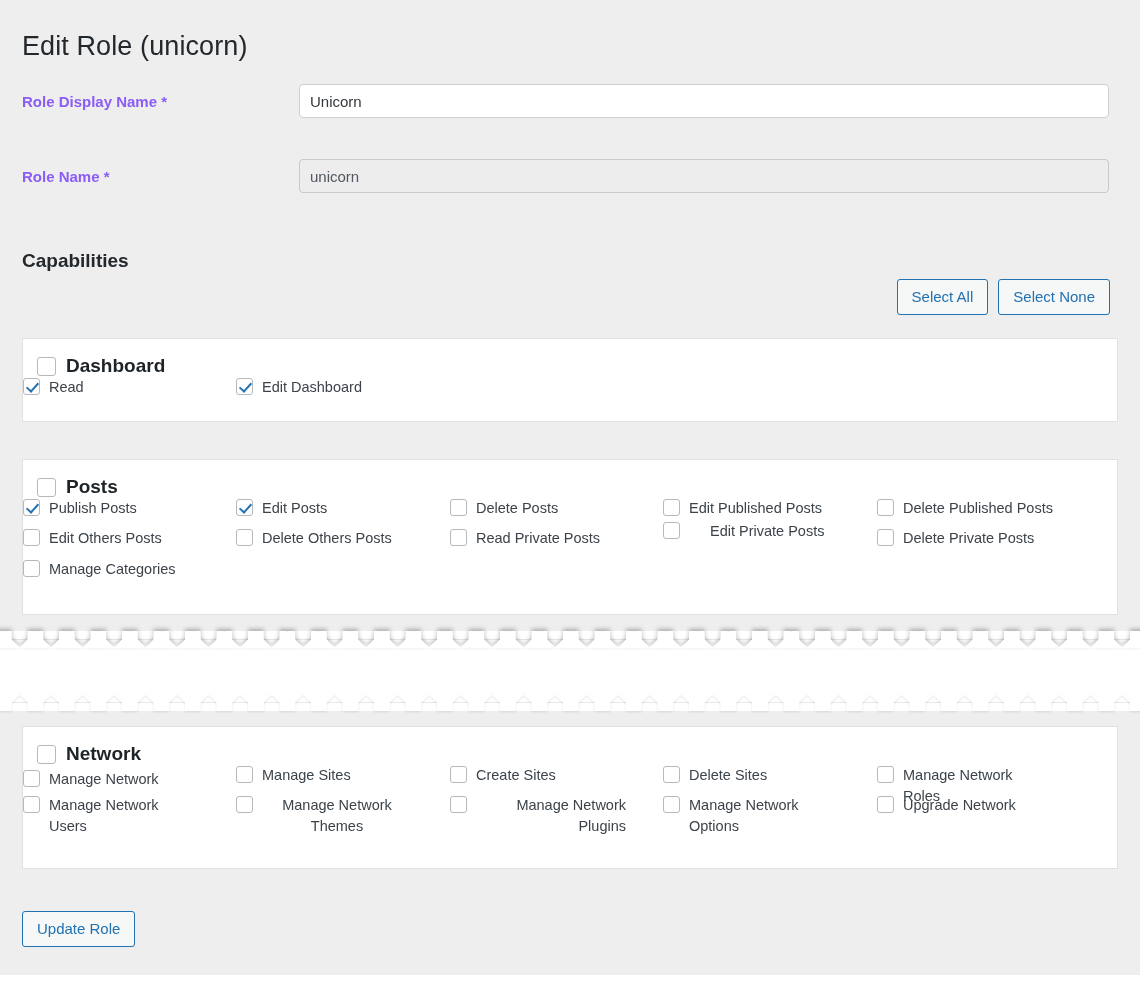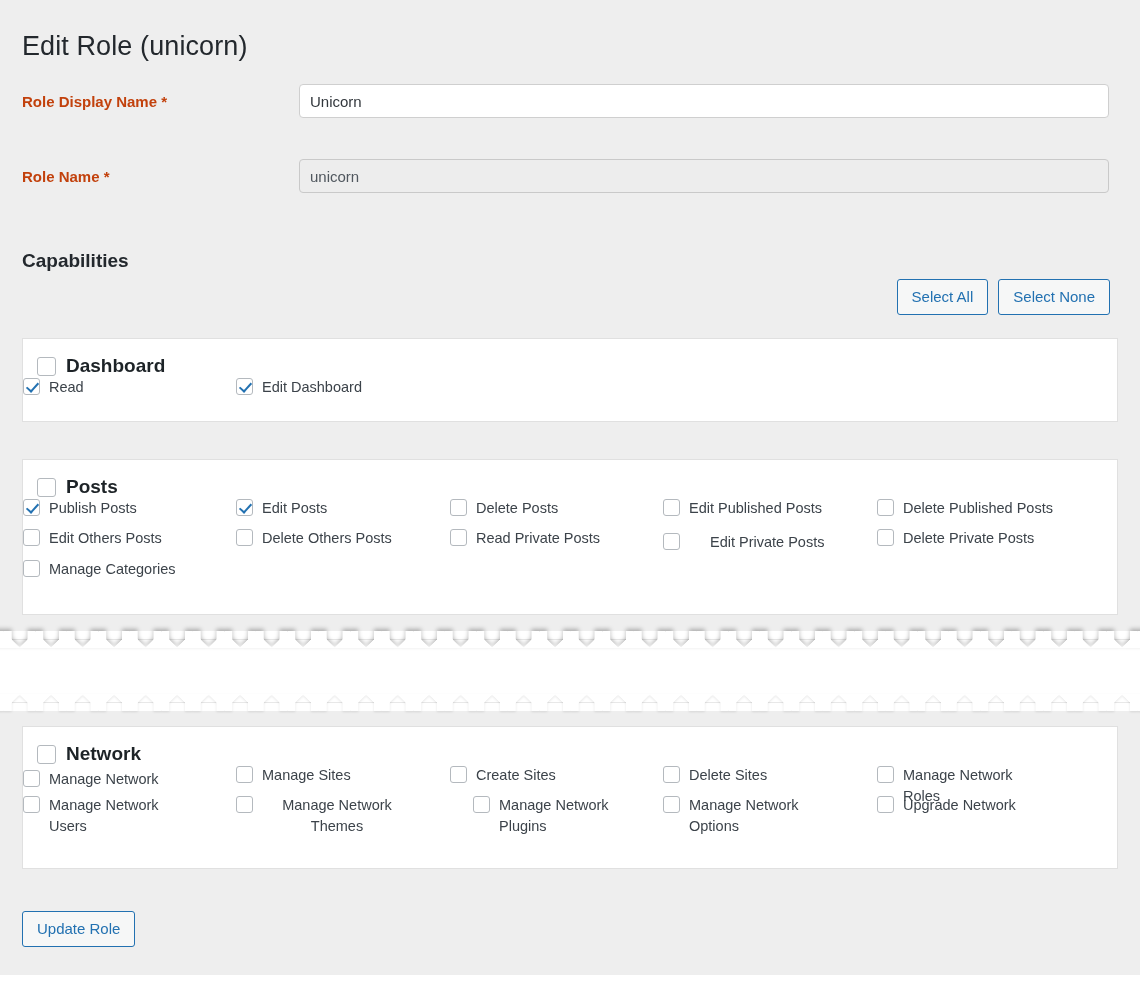--- a/index.html
+++ b/index.html
@@ -29,21 +29,21 @@
     white-space: nowrap;
   }
 
   
   .form-row { position: absolute; left: 0; width: 1140px; }
   .form-label {
     position: absolute;
     left: 22px;
     font-size: 15px;
     font-weight: bold;
-    color: #c2410c;
+    color: #8b5cf6;
     white-space: nowrap;
   }
   .form-input {
     position: absolute;
     left: 299px;
     width: 810px;
     height: 34px;
     border: 1px solid #cfcfcf;
     border-radius: 4px;
     background: #ffffff;
@@ -262,21 +262,21 @@
             <span class="lbl">Edit Others Posts</span>
           </div>
           <div class="cap-item" style="left: 213px; top: 30px;">
             <span class="cb"></span>
             <span class="lbl">Delete Others Posts</span>
           </div>
           <div class="cap-item" style="left: 427px; top: 30px;">
             <span class="cb"></span>
             <span class="lbl">Read Private Posts</span>
           </div>
-          <div class="cap-item" style="left: 640px; top: 34px; gap: 30px;">
+          <div class="cap-item" style="left: 640px; top: 23px; gap: 30px;">
             <span class="cb"></span>
             <span class="lbl">Edit Private Posts</span>
           </div>
           <div class="cap-item" style="left: 854px; top: 30px;">
             <span class="cb"></span>
             <span class="lbl">Delete Private Posts</span>
           </div>
           <div class="cap-item" style="left: 0px; top: 61px; gap: 9px;">
             <span class="cb"></span>
             <span class="lbl">Manage Categories</span>
@@ -310,21 +310,21 @@
             <span class="lbl">Manage Network Roles</span>
           </div>
           <div class="cap-item" style="left: 0px; top: 30px;">
             <span class="cb"></span>
             <span class="lbl">Manage Network Users</span>
           </div>
           <div class="cap-item" style="left: 213px; top: 30px; text-align: center;">
             <span class="cb"></span>
             <span class="lbl">Manage Network Themes</span>
           </div>
-          <div class="cap-item" style="left: 450px; top: 30px;">
+          <div class="cap-item" style="left: 427px; top: 30px; text-align: right;">
             <span class="cb"></span>
             <span class="lbl">Manage Network Plugins</span>
           </div>
           <div class="cap-item" style="left: 640px; top: 30px;">
             <span class="cb"></span>
             <span class="lbl">Manage Network Options</span>
           </div>
           <div class="cap-item" style="left: 854px; top: 30px;">
             <span class="cb"></span>
             <span class="lbl">Upgrade Network</span>

